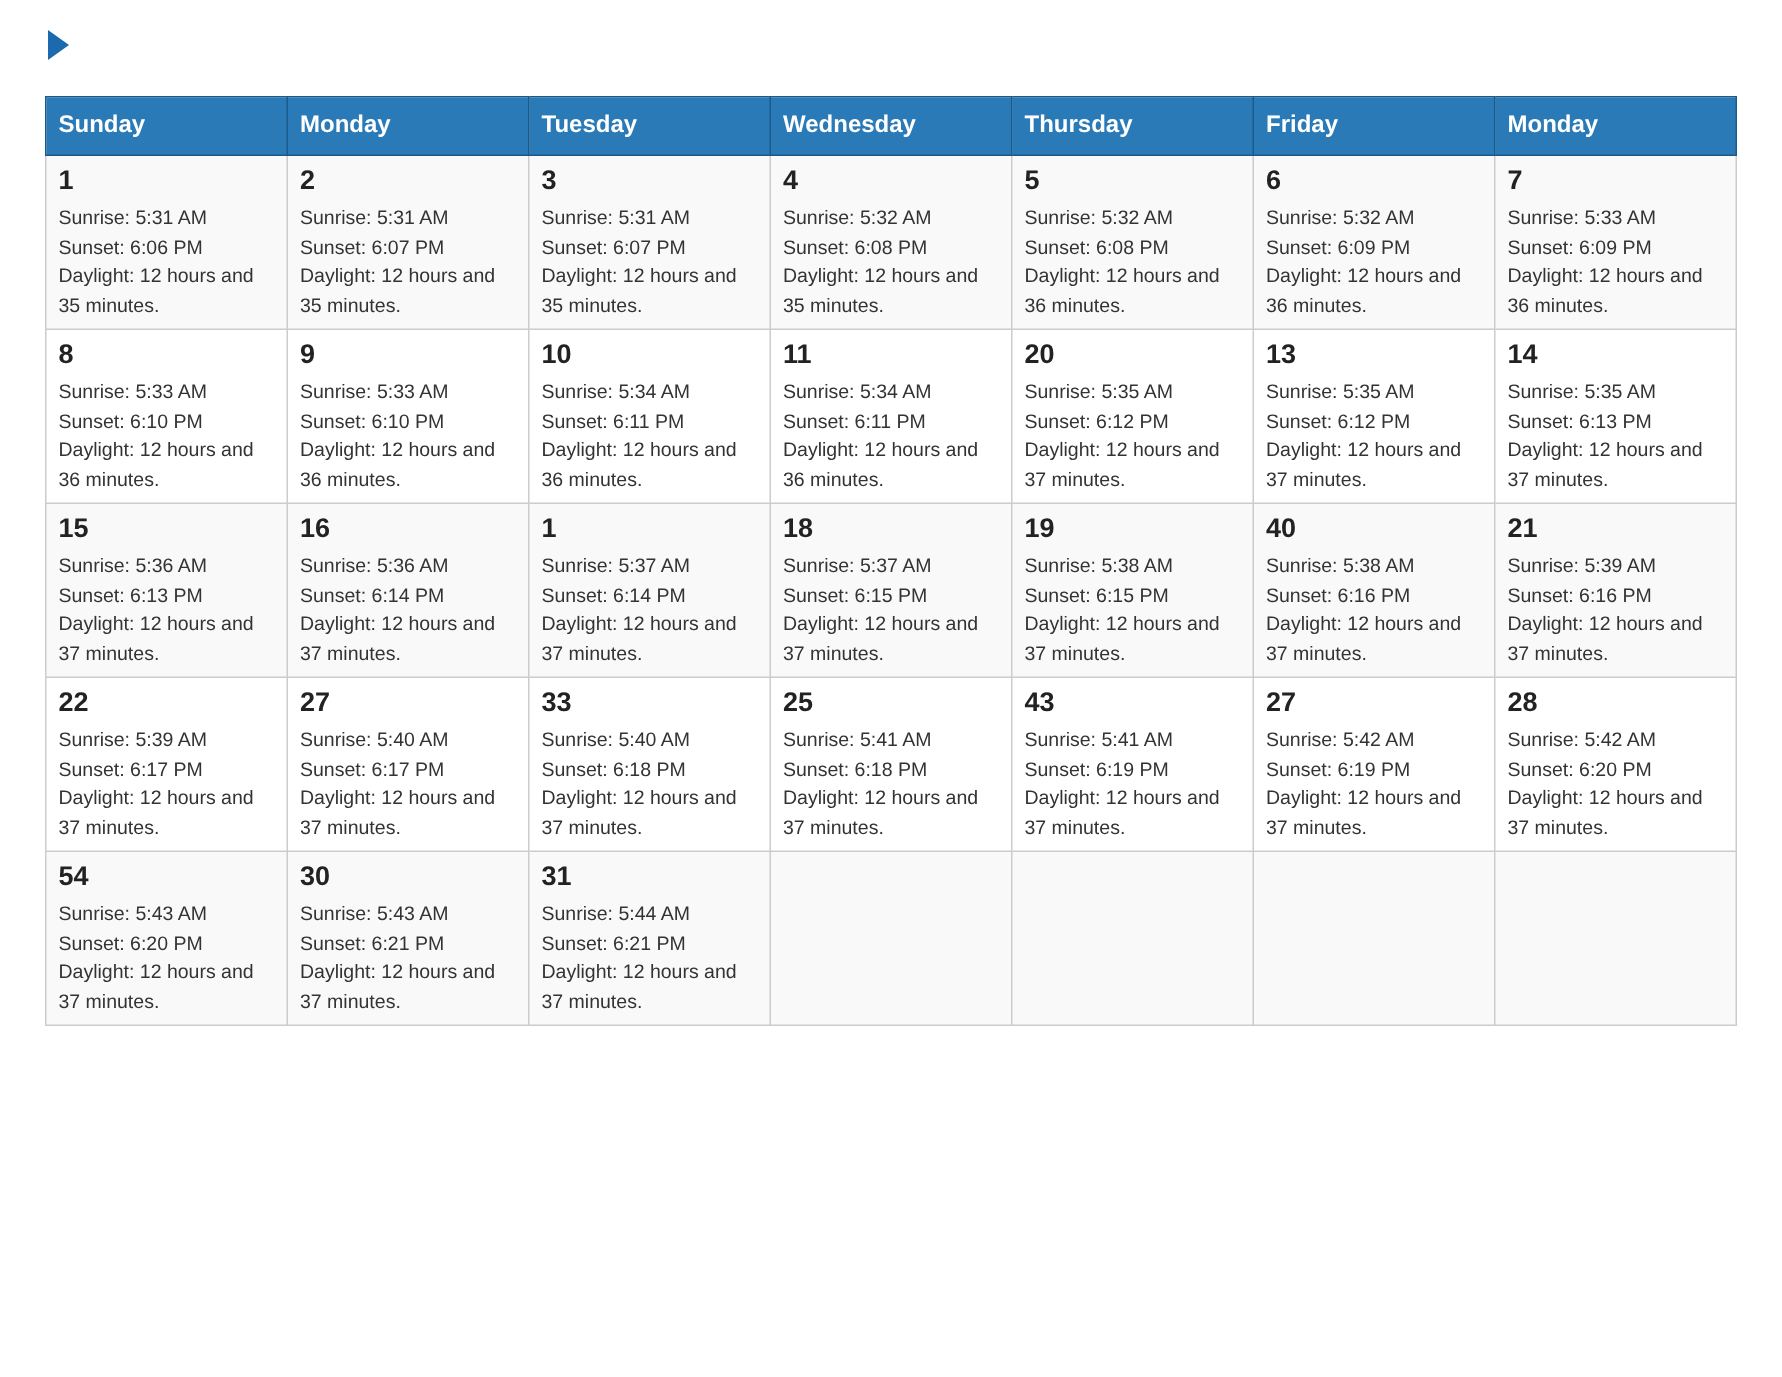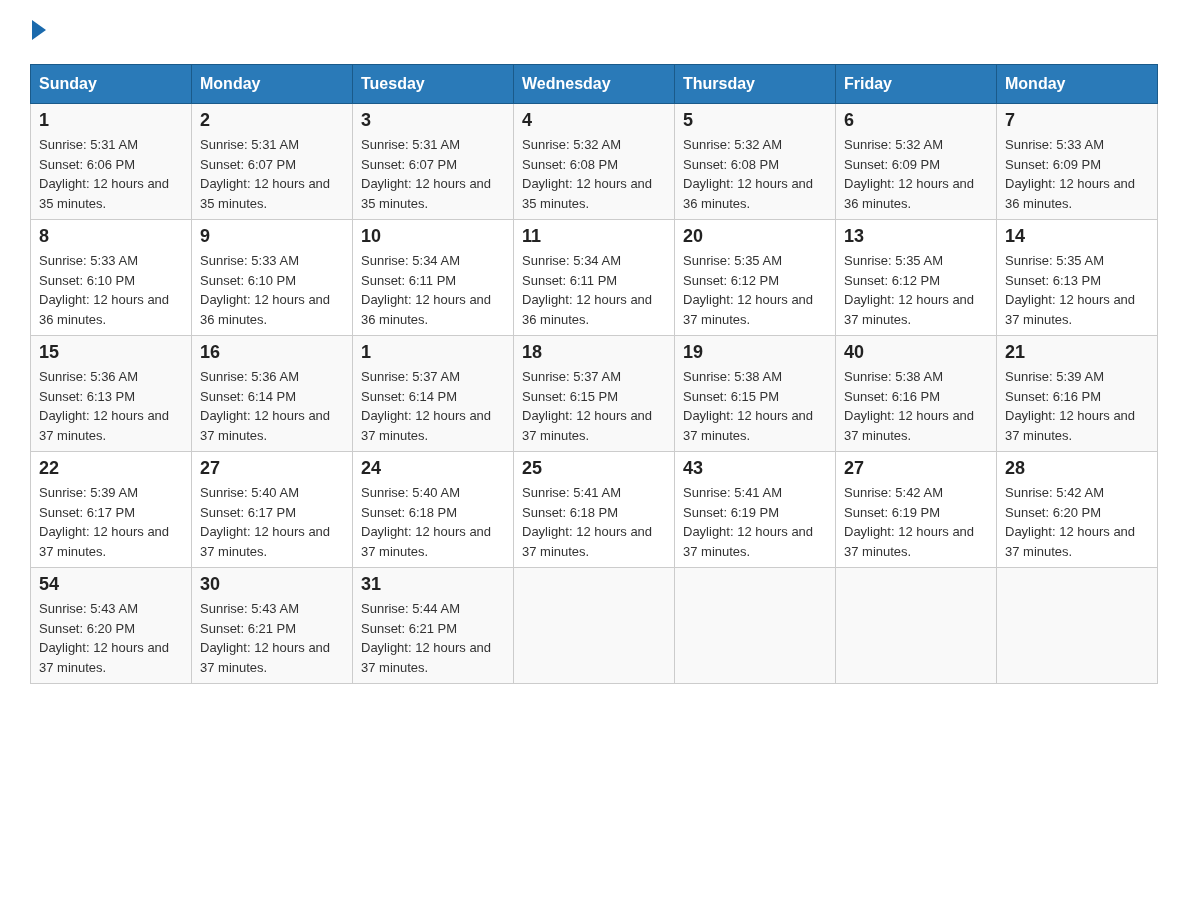--- a/index.html
+++ b/index.html
@@ -327,21 +327,21 @@
       </td>
         <td>
         <span class="day-number">27</span>
         <div class="day-info">
           Sunrise: 5:40 AM<br>
           Sunset: 6:17 PM<br>
           Daylight: 12 hours and 37 minutes.
         </div>
       </td>
         <td>
-        <span class="day-number">24</span>
+        <span class="day-number">33</span>
         <div class="day-info">
           Sunrise: 5:40 AM<br>
           Sunset: 6:18 PM<br>
           Daylight: 12 hours and 37 minutes.
         </div>
       </td>
         <td>
         <span class="day-number">25</span>
         <div class="day-info">
           Sunrise: 5:41 AM<br>

